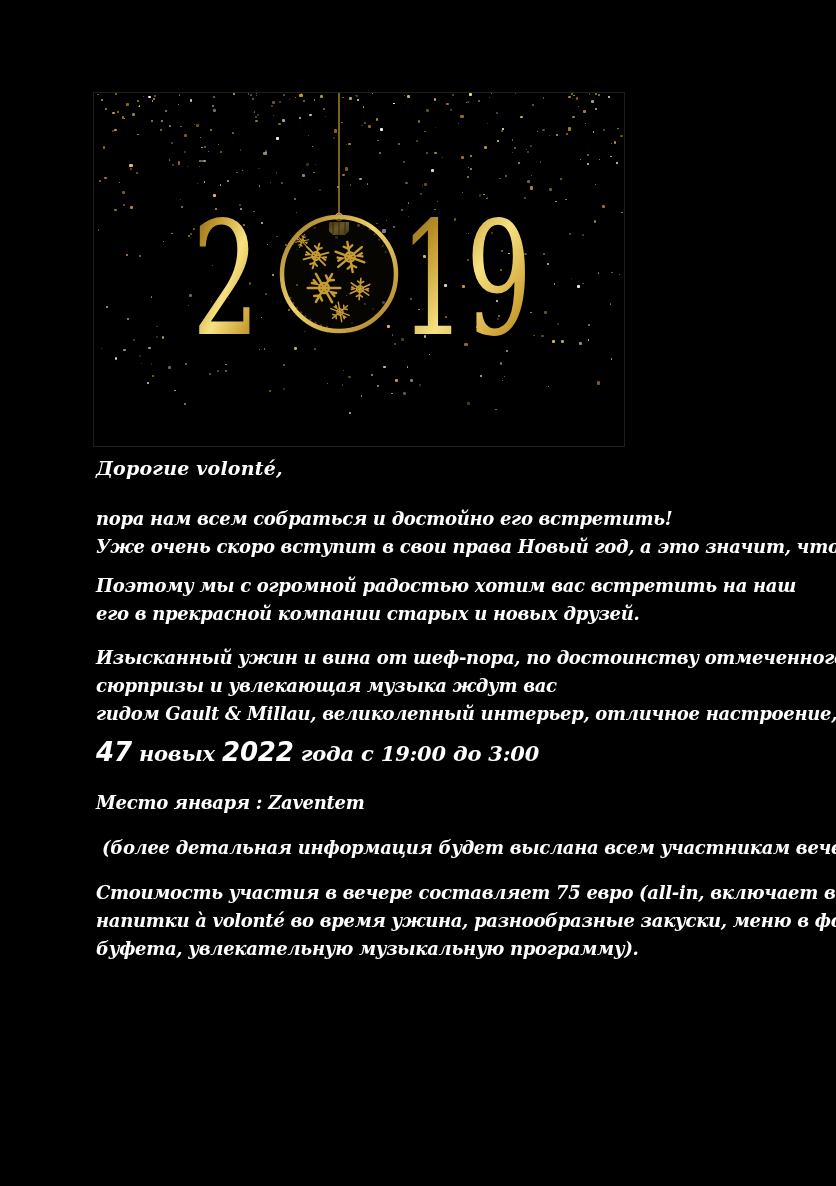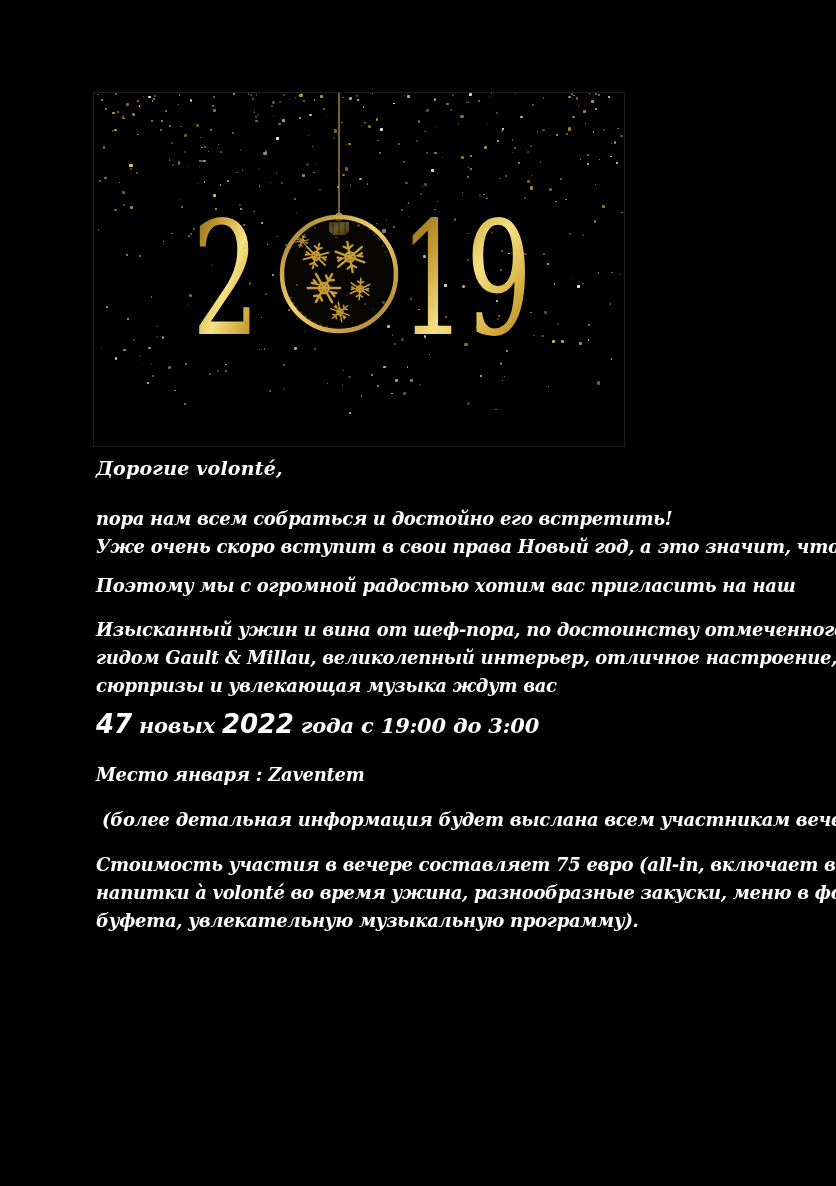--- a/index.html
+++ b/index.html
@@ -583,27 +583,28 @@
   <div class="letter">
 
     <div class="salutation">Дорогие volonté,</div>
 
     <div class="para-intro">
       <div class="line">пора нам всем собраться и достойно его встретить!</div>
       <div class="line">Уже очень скоро вступит в свои права Новый год, а это значит, что</div>
     </div>
 
     <div class="para-invite">
-      <div class="line">Поэтому мы с огромной радостью хотим вас пригласить на наш</div>
+      <div class="line">Поэтому мы с огромной радостью хотим вас встретить на наш</div>
+      <div class="line">его в прекрасной компании старых и новых друзей.</div>
     </div>
 
     <div class="para-dinner">
       <div class="line">Изысканный ужин и вина от шеф-пора, по достоинству отмеченного</div>
+      <div class="line">сюрпризы и увлекающая музыка ждут вас</div>
       <div class="line">гидом Gault &amp; Millau, великолепный интерьер, отличное настроение,</div>
-      <div class="line">сюрпризы и увлекающая музыка ждут вас</div>
     </div>
 
     <div class="date-heading"><span class="num">47</span><span class="serif"> новых </span><span class="num">2022</span><span class="serif"> года с 19:00 до 3:00</span></div>
 
     <div class="line venue">Место января : Zaventem</div>
 
     <div class="line note"> (более детальная информация будет выслана всем участникам вечера ;)</div>
 
 
     <div class="para-price">

